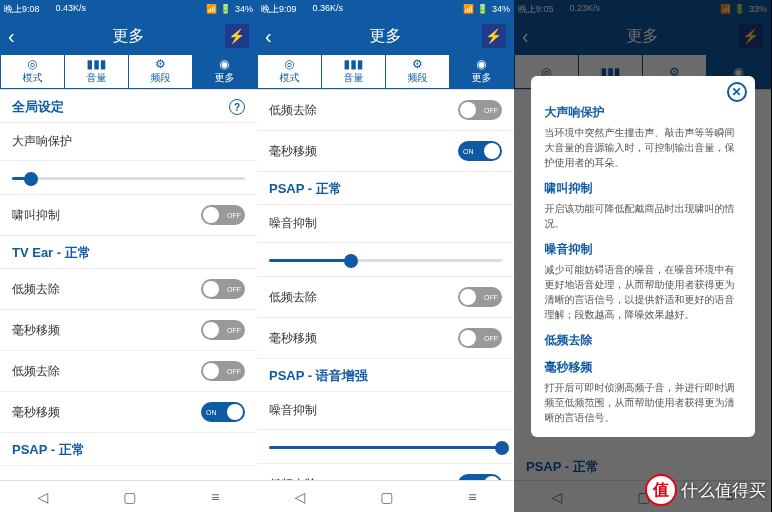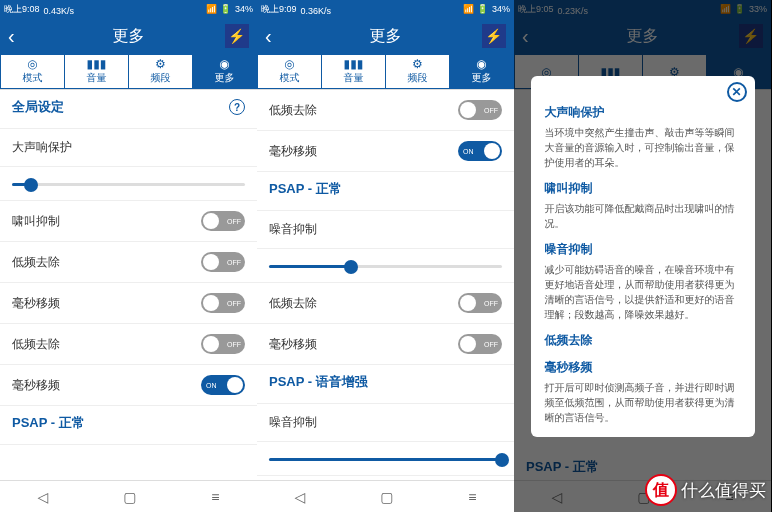--- a/index.html
+++ b/index.html
@@ -1,31 +1,31 @@
 <!DOCTYPE html>
 <html><head>
 <meta charset="utf-8">
 <style>
 *{margin:0;padding:0;box-sizing:border-box;font-family:-apple-system,"PingFang SC","Microsoft YaHei",sans-serif}
 body{width:772px;height:512px;display:flex;background:#000;position:relative}
 .screen{width:257px;height:512px;background:#f5f5f5;display:flex;flex-direction:column;position:relative}
 .status-bar{height:18px;background:#0f5aa3;color:#fff;display:flex;align-items:center;justify-content:space-between;font-size:9px;padding:0 4px}
-.status-left{display:flex;align-items:flex-end;gap:4px}
+.status-left{display:flex;align-items:flex-start;gap:16px}
 .status-right{display:flex;align-items:center;gap:3px}
 .app-bar{height:36px;background:#0f5aa3;display:flex;align-items:center;padding:0 8px;position:relative}
 .back-arrow{color:#fff;font-size:20px}
 .app-title{position:absolute;left:50%;transform:translateX(-50%);color:#fff;font-size:16px;font-weight:400}
 .bt-icon{position:absolute;right:8px;width:24px;height:24px;background:#1f3a8a;display:flex;align-items:center;justify-content:center;color:#fff;font-size:14px}
 .tabs{height:36px;display:flex;background:#fff;border-bottom:1px solid #ddd}
 .tab{flex:1;display:flex;flex-direction:column;align-items:center;justify-content:center;border:1px solid #0f5aa3;border-right:none;font-size:10px;color:#0f5aa3;gap:1px}
 .tab:last-child{border-right:1px solid #0f5aa3}
 .tab.active{background:#0f5aa3;color:#fff}
 .tab-icon{font-size:12px;line-height:1}
 .content{flex:1;overflow:hidden;background:#fff}
-.section-header{padding:8px 12px 12px;color:#0f5aa3;font-size:13px;font-weight:600;border-bottom:1px solid #eee;display:flex;justify-content:space-between;align-items:center}
+.section-header{padding:8px 12px 6px;color:#0f5aa3;font-size:13px;font-weight:600;border-bottom:1px solid #eee;display:flex;justify-content:space-between;align-items:center}
 .help-icon{width:16px;height:16px;border:1px solid #0f5aa3;border-radius:50%;display:flex;align-items:center;justify-content:center;font-size:10px;color:#0f5aa3}
 .row{padding:10px 12px;display:flex;align-items:center;justify-content:space-between;border-bottom:1px solid #eee;font-size:12px;color:#333}
 .toggle{width:44px;height:20px;border-radius:10px;position:relative;background:#999}
 .toggle.on{background:#0f5aa3}
 .toggle::after{content:"";position:absolute;width:16px;height:16px;border-radius:50%;background:#fff;top:2px;transition:left .2s}
 .toggle:not(.on)::after{left:2px}
 .toggle.on::after{left:26px}
 .toggle-label{position:absolute;font-size:7px;color:#fff;top:50%;transform:translateY(-50%)}
 .toggle:not(.on) .toggle-label{right:4px}
 .toggle.on .toggle-label{left:5px}
@@ -97,20 +97,21 @@
           <div class="slider-fill" style="width:8%"></div>
           <div class="slider-thumb" style="left:8%"></div>
         </div>
       </div>
     <div class="row">
         <span>啸叫抑制</span>
         <div class="toggle">
           <span class="toggle-label">OFF</span>
         </div>
       </div>
+    <div class="section-header">TV Ear - 正常</div>
     <div class="row">
         <span>低频去除</span>
         <div class="toggle">
           <span class="toggle-label">OFF</span>
         </div>
       </div>
     <div class="row">
         <span>毫秒移频</span>
         <div class="toggle">
           <span class="toggle-label">OFF</span>

